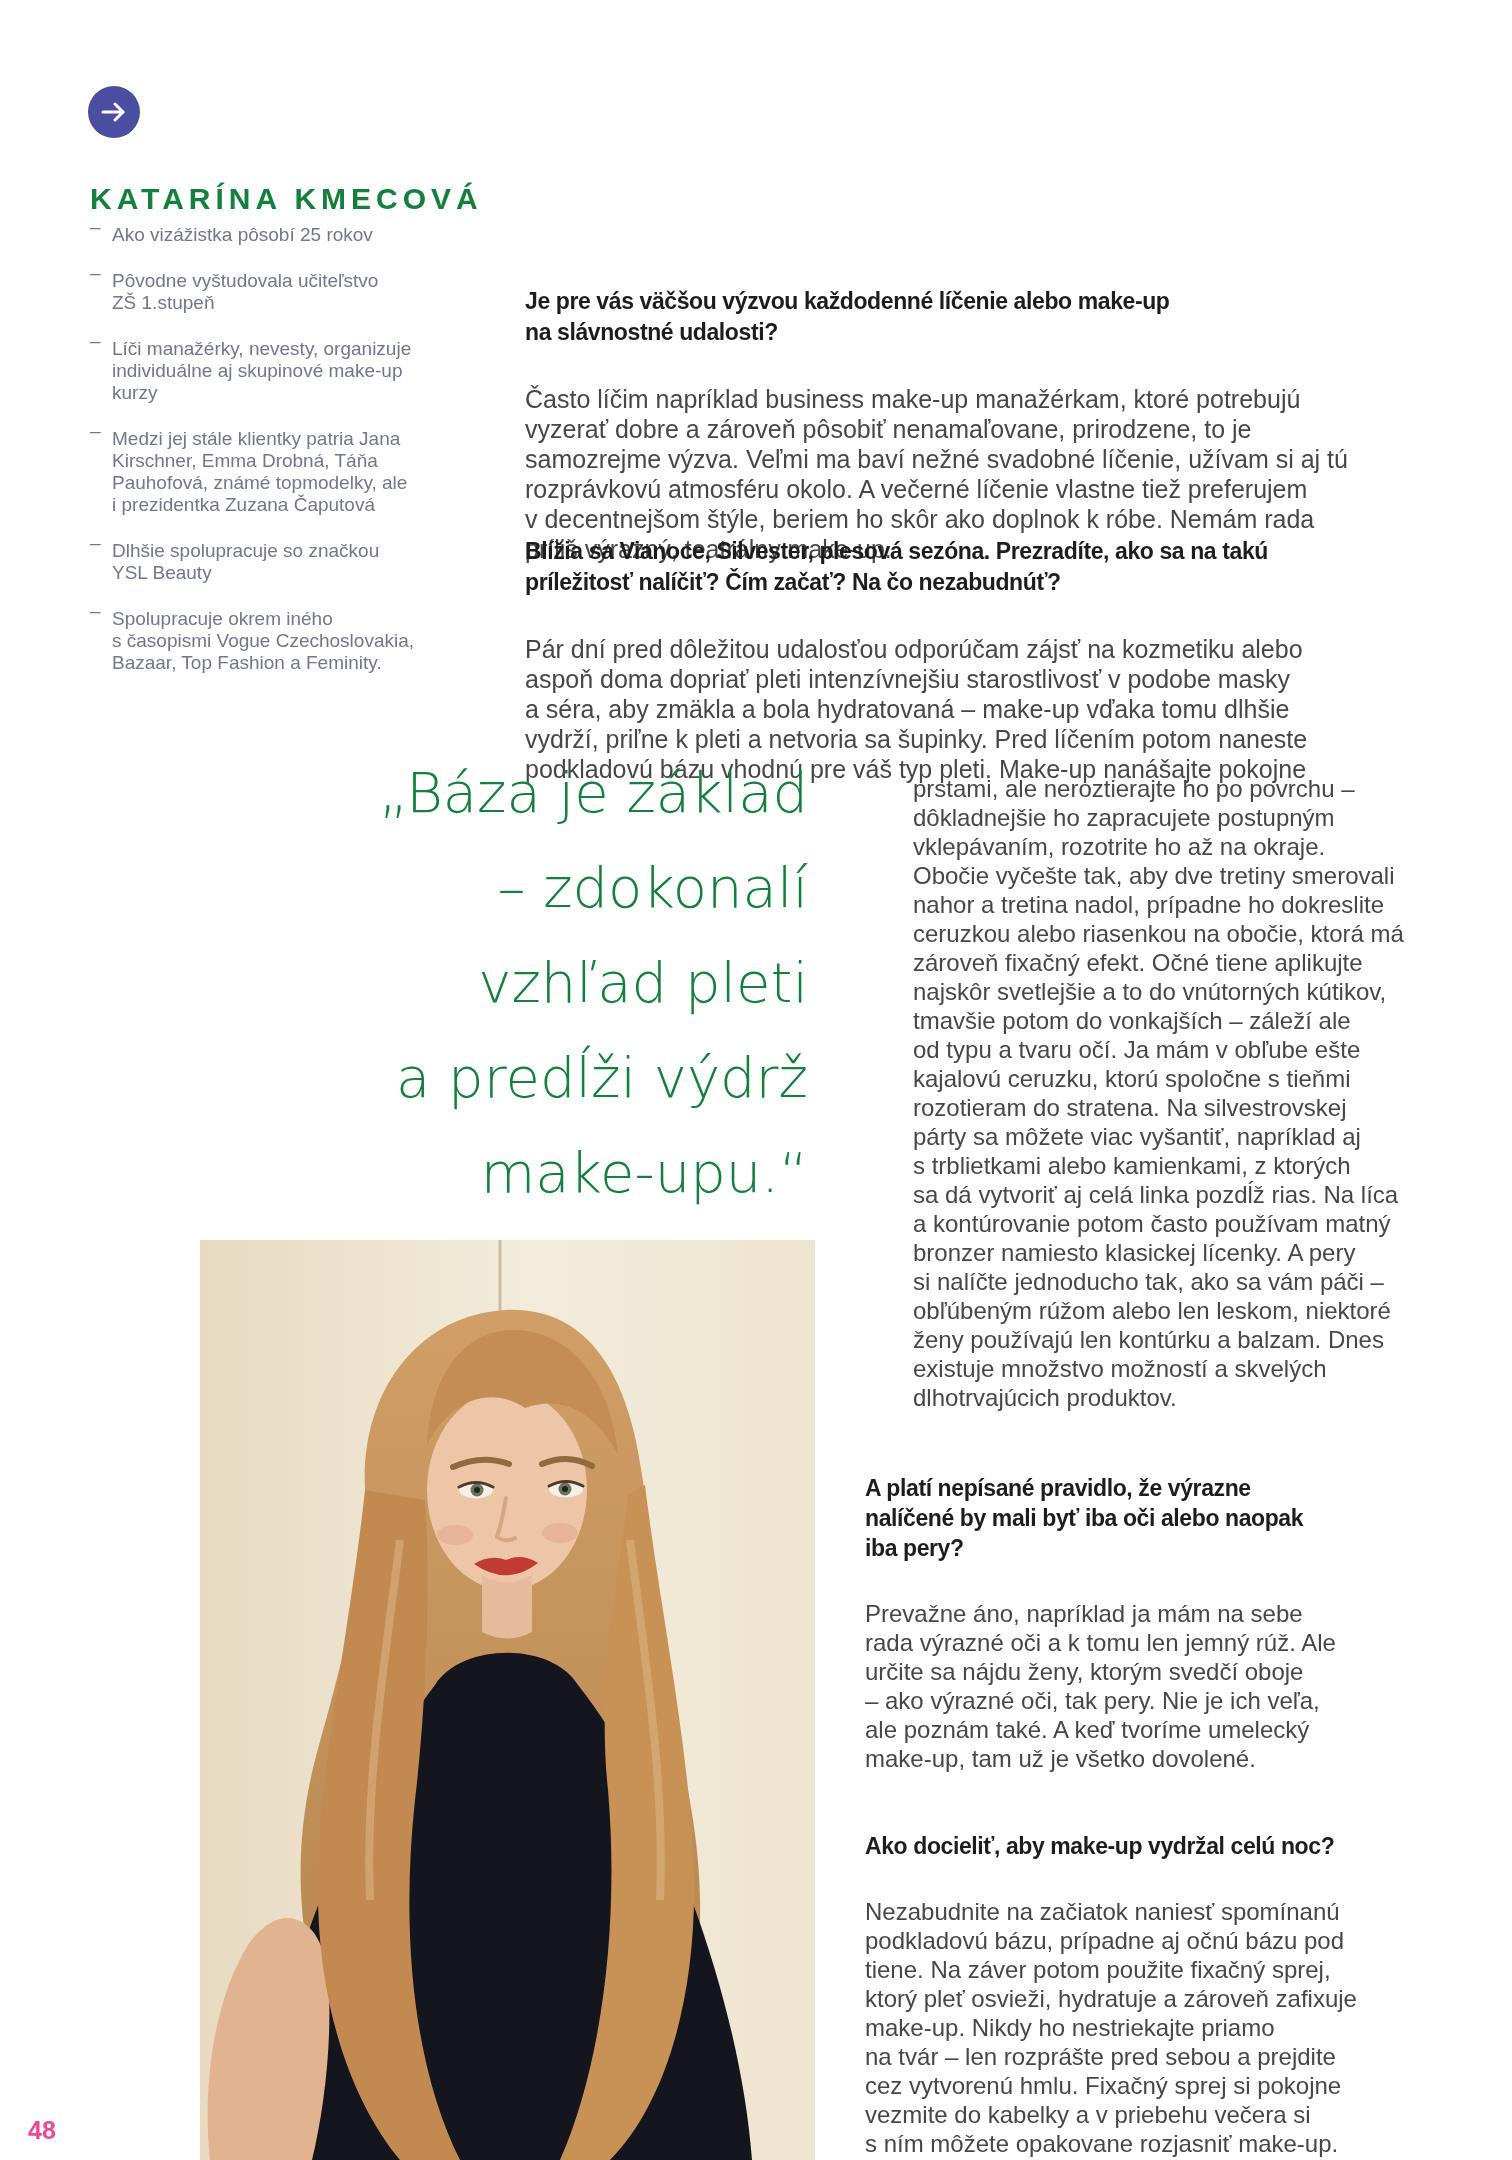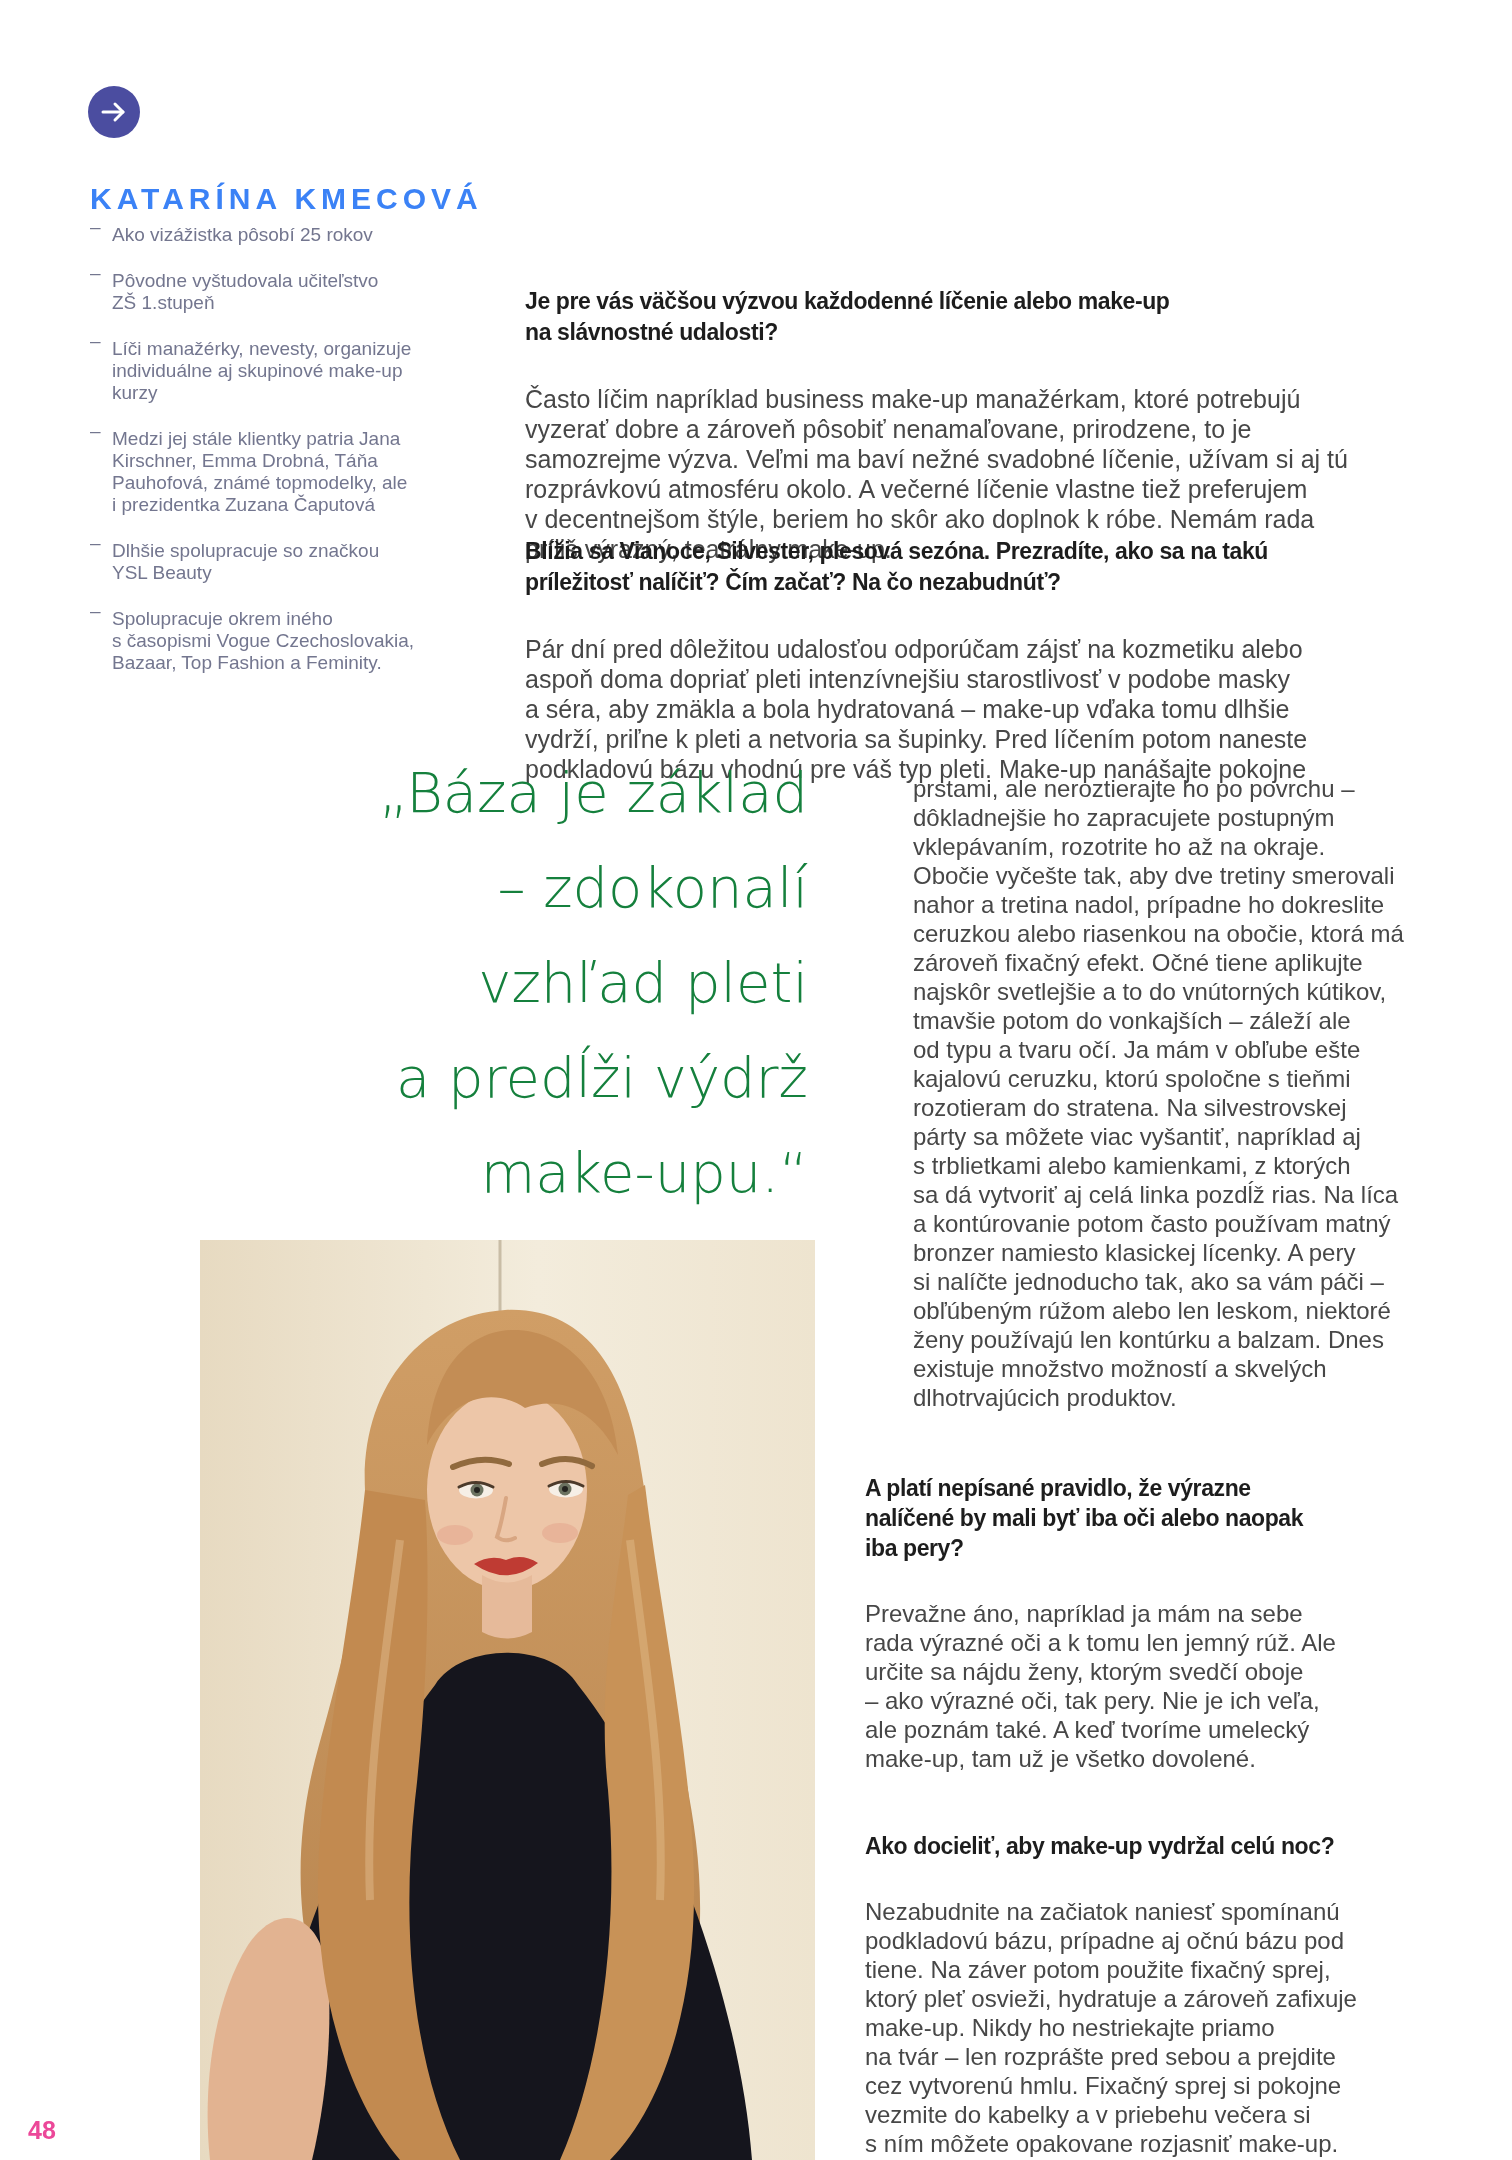--- a/index.html
+++ b/index.html
@@ -14,21 +14,21 @@
   
   .arrow-badge{
     position:absolute;left:88px;top:86px;
     width:52px;height:52px;border-radius:50%;
     background:#4b4da0;
     display:flex;align-items:center;justify-content:center;
   }
   .profile-name{
     position:absolute;left:90px;top:182px;
     font-size:30px;font-weight:bold;letter-spacing:5px;
-    color:#3b82f6;white-space:pre;
+    color:#15803d;white-space:pre;
   }
 
   
   .fact-list{
     position:absolute;left:90px;top:216px;width:380px;
     display:flex;flex-direction:column;gap:16px;
   }
   .fact-item{
     display:flex;align-items:flex-start;
     color:#73768f;font-size:19px;line-height:22px;

